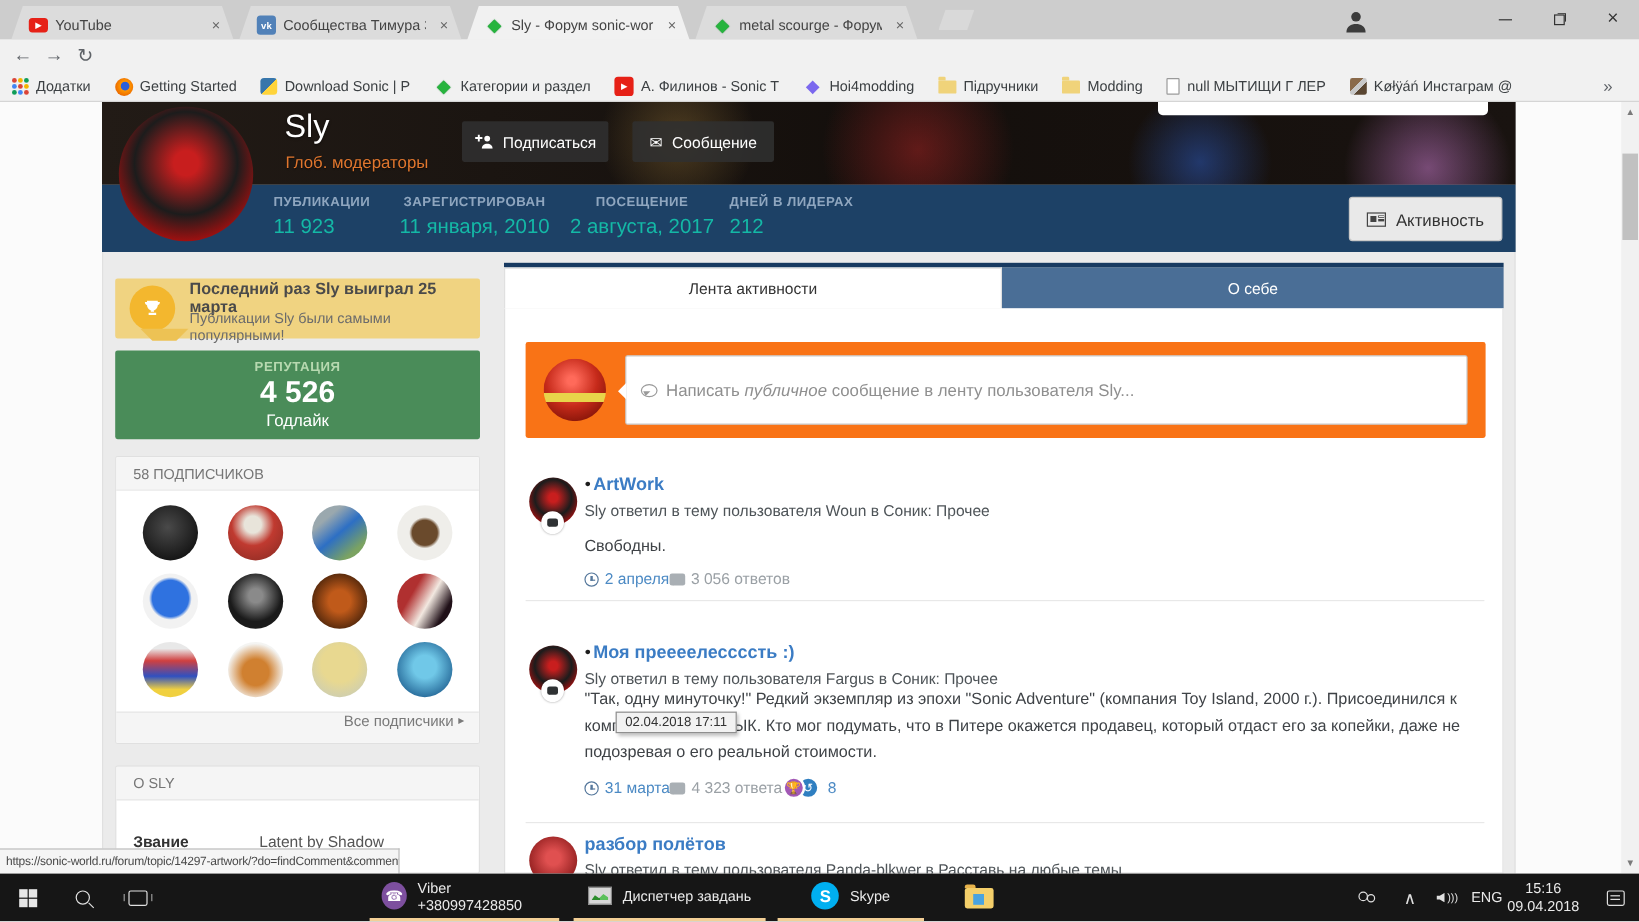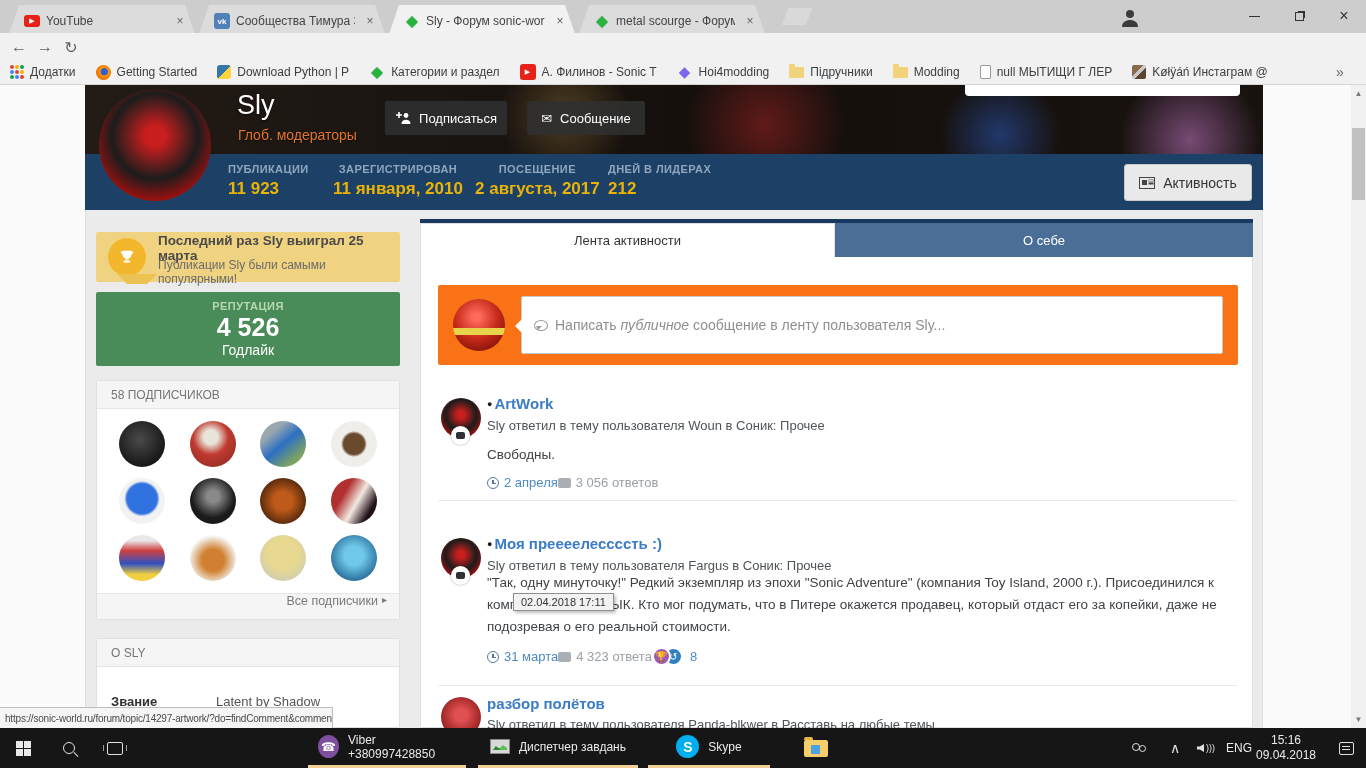--- a/index.html
+++ b/index.html
@@ -62,21 +62,21 @@
 
   
   #viewport { position:absolute; left:0; top:85px; width:1366px; height:643px; background:#fbfbfb; overflow:hidden; }
   #content-bg { position:absolute; left:85px; top:0; width:1178px; height:643px; background:#ebebeb; border-left:1px solid #e0e0e0; border-right:1px solid #e0e0e0; }
   #banner { position:absolute; left:85px; top:0; width:1178px; height:69px; }
   #banner-box { position:absolute; left:880px; top:0; width:275px; height:11px; background:#fff; border-radius:0 0 4px 4px; }
   #statsbar { position:absolute; left:85px; top:69px; width:1178px; height:56px; background:#1d4166; }
   #main-avatar { position:absolute; left:99px; top:4px; width:112px; height:112px; border-radius:50%; z-index:5; }
   .stat { position:absolute; top:9px; }
   .stat-label { font-size:11px; font-weight:bold; color:#8fa6bf; letter-spacing:.4px;text-align:center; }
-  .stat-value { font-size:17px; font-weight:bold; color:#eab308; margin-top:4px; }
+  .stat-value { font-size:17px; font-weight:normal; color:#14b8a6; margin-top:4px; }
   #activity-btn { position:absolute; left:1039px; top:10px; width:128px; height:37px; background:#e9e9e9; border:1px solid #c8c8c8;
                   border-radius:3px; display:flex; align-items:center; justify-content:center; gap:8px; font-size:14px; color:#333; }
   .news-ico { width:16px; height:12px; border:1.5px solid #444; position:relative; }
   .news-ico:before { content:""; position:absolute; left:2px; top:2px; width:5px; height:5px; background:#444; }
   .news-ico:after { content:""; position:absolute; right:1px; top:2px; width:4px; height:1px; box-shadow:0 0 0 .5px #444, 0 3px 0 .5px #444; }
   #profile-name { position:absolute; left:237px; top:5px; font-size:27px; color:#fff; text-shadow:0 1px 2px rgba(0,0,0,.6); z-index:6; }
   #profile-role { position:absolute; left:238px; top:42px; font-size:14px; color:#e0762e; text-shadow:0 1px 1px rgba(0,0,0,.6); z-index:6; }
   .hdr-btn { position:absolute; top:16px; height:34px; background:rgba(48,48,48,.88); color:#fff; font-size:13px;
              display:flex; align-items:center; justify-content:center; gap:8px; border-radius:2px; z-index:6; }
 
@@ -255,21 +255,21 @@
           <i style="background:#db4437"></i>
         </span>
       <span>Додатки</span>
     </span>
     <span class="bm">
       <span class="ff"></span>
       <span>Getting Started</span>
     </span>
     <span class="bm">
       <span class="py"></span>
-      <span>Download Python | P</span>
+      <span>Download Sonic | P</span>
     </span>
     <span class="bm">
       <span class="fav-gem bm-ico">◆</span>
       <span>Категории и раздел</span>
     </span>
     <span class="bm">
       <span class="fav fav-yt bm-ico">▶</span>
       <span>А. Филинов - Sonic T</span>
     </span>
     <span class="bm">

